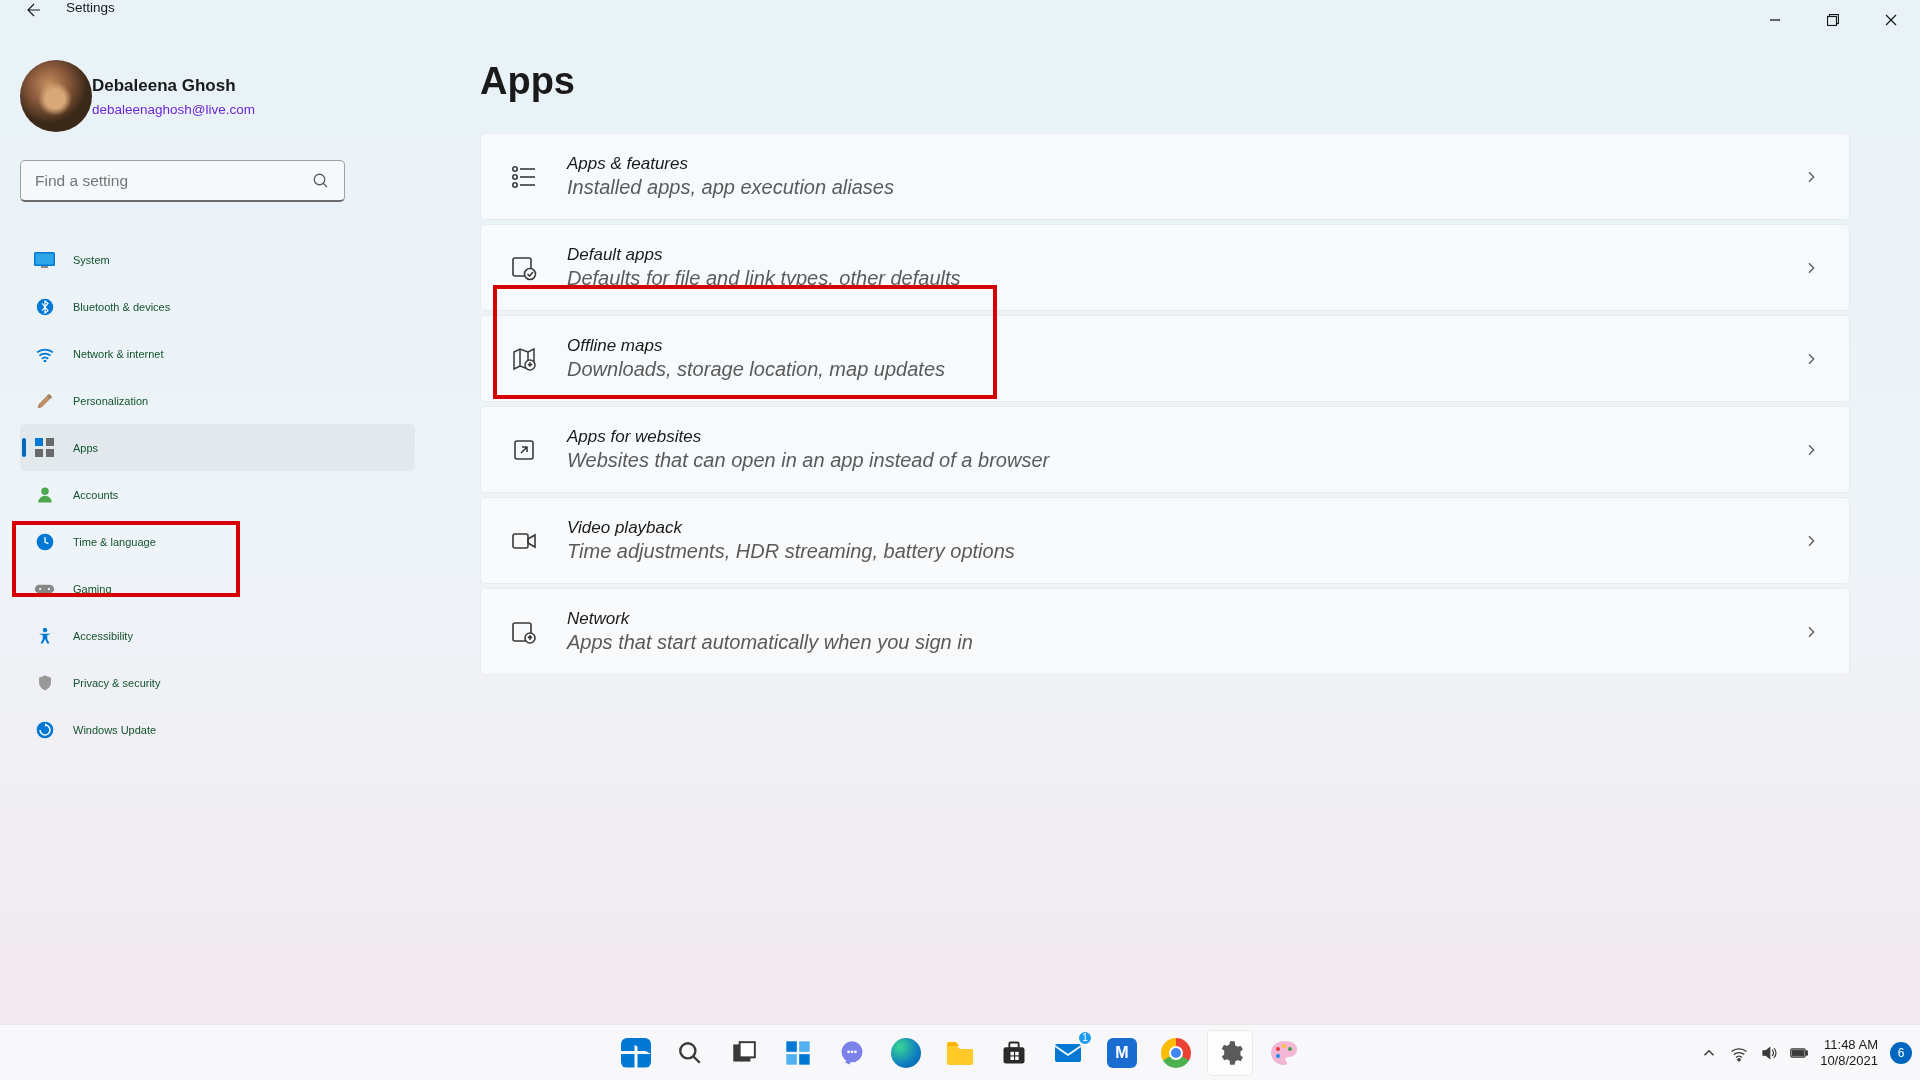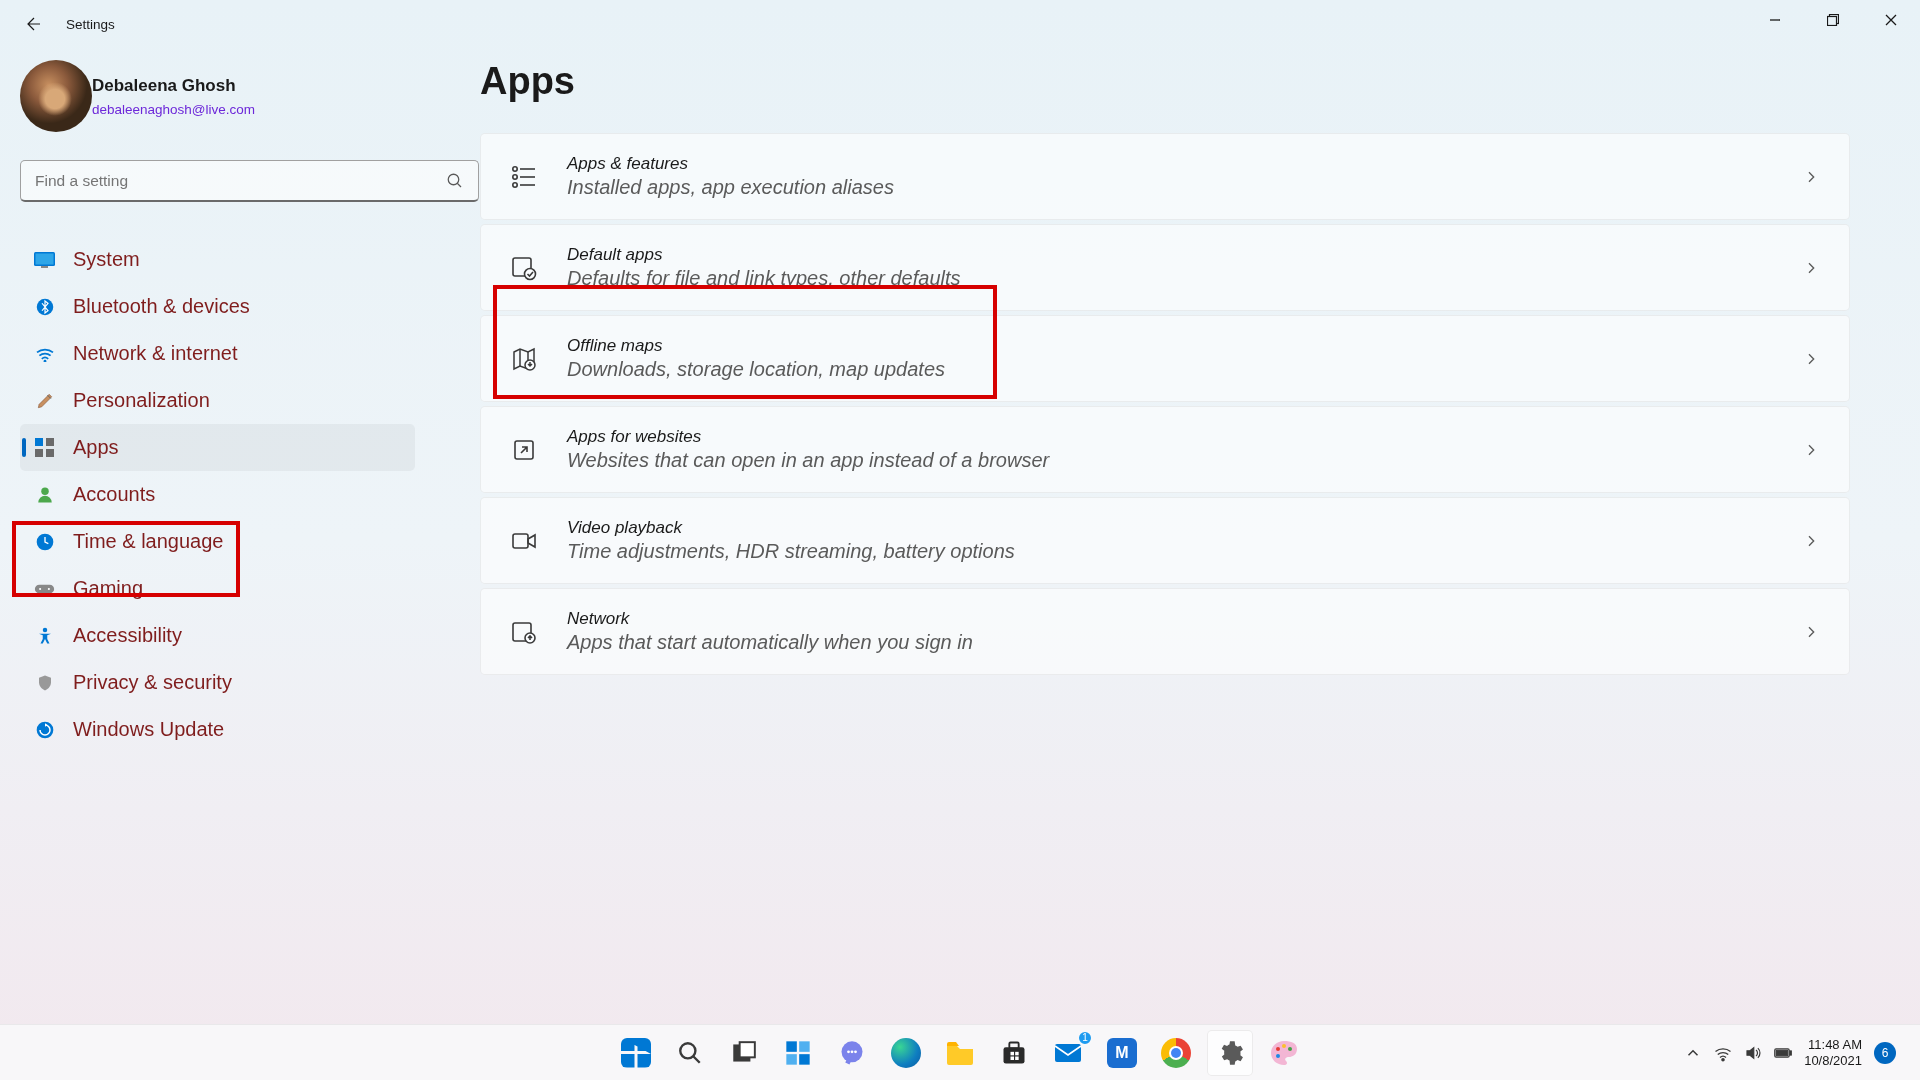--- a/index.html
+++ b/index.html
@@ -1,42 +1,42 @@
 <!DOCTYPE html>
 <html><head>
 <meta charset="utf-8">
 <style>
 * { margin: 0; padding: 0; box-sizing: border-box; font-family: "Segoe UI", -apple-system, sans-serif; }
 html, body { width: 1920px; height: 1080px; overflow: hidden; }
 body { background: linear-gradient(180deg, #e8f2f7 0%, #eef4f8 50%, #f2e8ee 100%); position: relative; }
 
 
-.titlebar { height: 48px; display: flex; align-items: center; padding-left: 24px; }
+.titlebar { height: 48px; display: flex; padding-left: 24px; }
 .titlebar .back { width: 20px; height: 20px; display: flex; align-items: center; justify-content: center; margin-right: 22px; }
 .titlebar .title { font-size: 13.5px; color: #1a1a1a; }
 .win-controls { position: absolute; top: 0; right: 0; display: flex; }
 .win-controls div { width: 58px; height: 40px; display: flex; align-items: center; justify-content: center; color: #1a1a1a; }
 
 
 .sidebar { position: absolute; left: 0; top: 60px; width: 350px; padding-left: 20px; }
 .profile { display: flex; align-items: center; margin-bottom: 28px; }
 .avatar { width: 72px; height: 72px; border-radius: 50%; background: radial-gradient(circle at 40% 35%, #c89060 0%, #8b5a3c 30%, #3a2818 60%); position: relative; overflow: hidden; }
 .avatar::after { content:""; position:absolute; left:18px; top:22px; width:34px; height:34px; background: radial-gradient(circle, #d8a878 40%, transparent 70%); border-radius:50%; }
 .profile-name { font-size: 17px; font-weight: 600; color: #1a1a1a; }
 .profile-email { font-size: 13.5px; color: #6d28d9; margin-top: 6px; }
 
-.search-box { width: 459px; height: 42px; border: 1px solid #a0a0a0; border-bottom: 2px solid #6a6a6a; border-radius: 5px; background: rgba(255,255,255,0.55); display: flex; align-items: center; padding: 0 14px; margin-bottom: 34px; }
+.search-box { width: 325px; height: 42px; border: 1px solid #a0a0a0; border-bottom: 2px solid #6a6a6a; border-radius: 5px; background: rgba(255,255,255,0.55); display: flex; align-items: center; padding: 0 14px; margin-bottom: 34px; }
 .search-box input { flex: 1; border: none; background: transparent; font-size: 15.5px; outline: none; }
 .search-box .mag { width: 18px; height: 18px; }
 
 .nav-item { width: 395px; height: 47px; display: flex; align-items: center; padding-left: 14px; border-radius: 5px; position: relative; }
 .nav-item.active { background: rgba(0,0,0,0.045); }
 .nav-item.active::before { content: ""; position: absolute; left: 2px; top: 14px; bottom: 14px; width: 3.5px; background: #0067c0; border-radius: 3px; }
 .nav-item .nav-icon { width: 21px; height: 21px; margin-right: 18px; display:flex; align-items:center; justify-content:center; }
-.nav-item .nav-label { font-size: 20px; color: #7f1d1d; }
+.nav-item .nav-label { font-size: 11px; color: #14532d; }
 
 
 .hl-sidebar { position: absolute; border: 4px solid #d60000; pointer-events: none; }
 .hl-card { position: absolute; border: 4px solid #d60000; pointer-events: none; }
 
 
 .main { position: absolute; left: 480px; top: 60px; right: 20px; }
 .page-title { font-size: 38px; font-weight: 600; color: #1a1a1a; margin-bottom: 30px; }
 
 .card { background: rgba(255,255,255,0.58); border: 1px solid rgba(0,0,0,0.06); border-radius: 5px; height: 87px; margin-bottom: 4px; display: flex; align-items: center; padding-left: 30px; padding-right: 30px; width: 1370px; font-style: italic; }
@@ -45,21 +45,21 @@
 .card .card-title { font-size: 17px; color: #1a1a1a; }
 .card .card-sub { font-size: 20px; color: #5a5a5a; margin-top: 2px; }
 .card .chev { width: 16px; height: 16px; }
 
 
 .taskbar { position: absolute; left: 0; right: 0; bottom: 0; height: 56px; background: rgba(248,248,250,0.88); border-top: 1px solid rgba(0,0,0,0.06); display: flex; align-items: center; }
 .task-center { position: absolute; left: 50%; transform: translateX(-50%); display: flex; gap: 8px; }
 .task-icon { width: 46px; height: 46px; border-radius: 5px; display: flex; align-items: center; justify-content: center; position: relative; }
 .task-icon.active { background: rgba(255,255,255,0.75); border: 1px solid rgba(0,0,0,0.07); }
 .task-icon .glyph { width: 30px; height: 30px; border-radius: 6px; }
-.task-right { position: absolute; right: 24px; display: flex; align-items: center; gap: 12px; }
+.task-right { position: absolute; right: 8px; display: flex; align-items: center; gap: 12px; }
 .task-right .sys-icon { width: 18px; height: 18px; }
 .clock { text-align: right; font-size: 13px; line-height: 16px; color: #1a1a1a; }
 .badge-6 { width: 22px; height: 22px; border-radius: 50%; background: #0067c0; color: #fff; font-size: 12px; display:flex; align-items:center; justify-content:center; }
 .mini-badge { position:absolute; top:0; right:-2px; width:16px; height:16px; border-radius:50%; background:#1e9bf0; color:#fff; font-size:10px; display:flex; align-items:center; justify-content:center; border:2px solid #f8f8fa; }
 
 svg { display:block; }
 </style>
 </head>
 <body>
 

